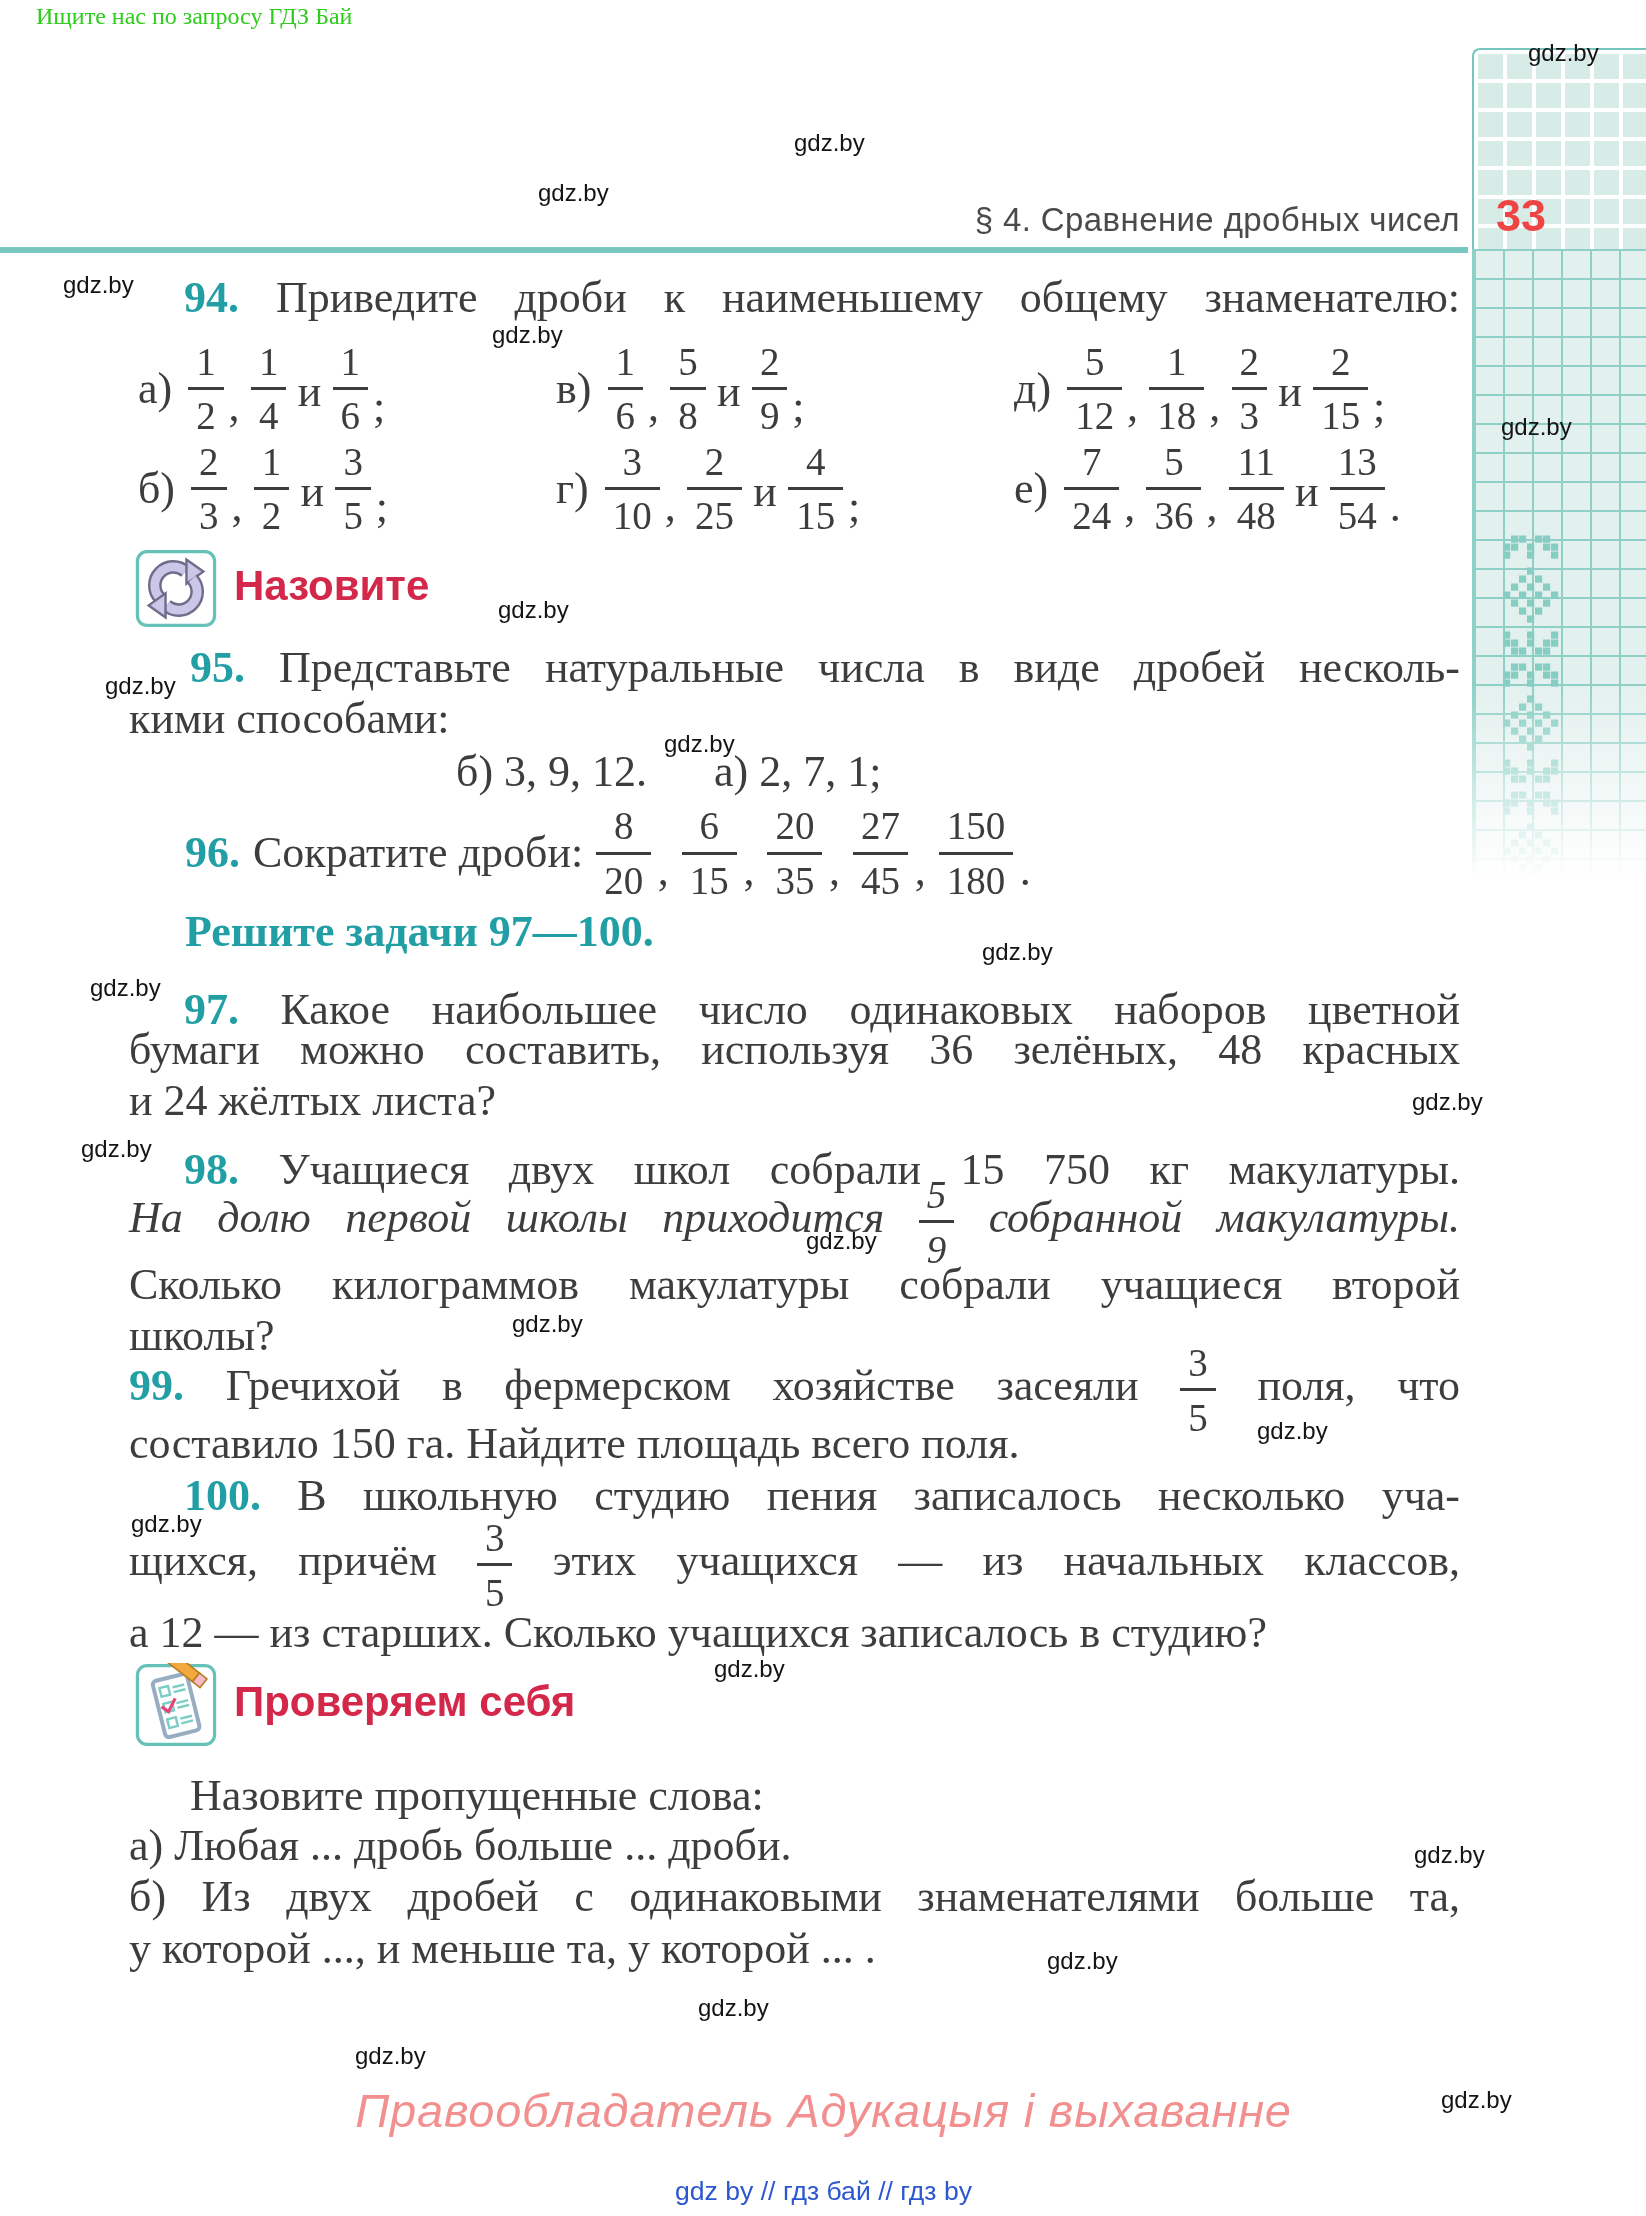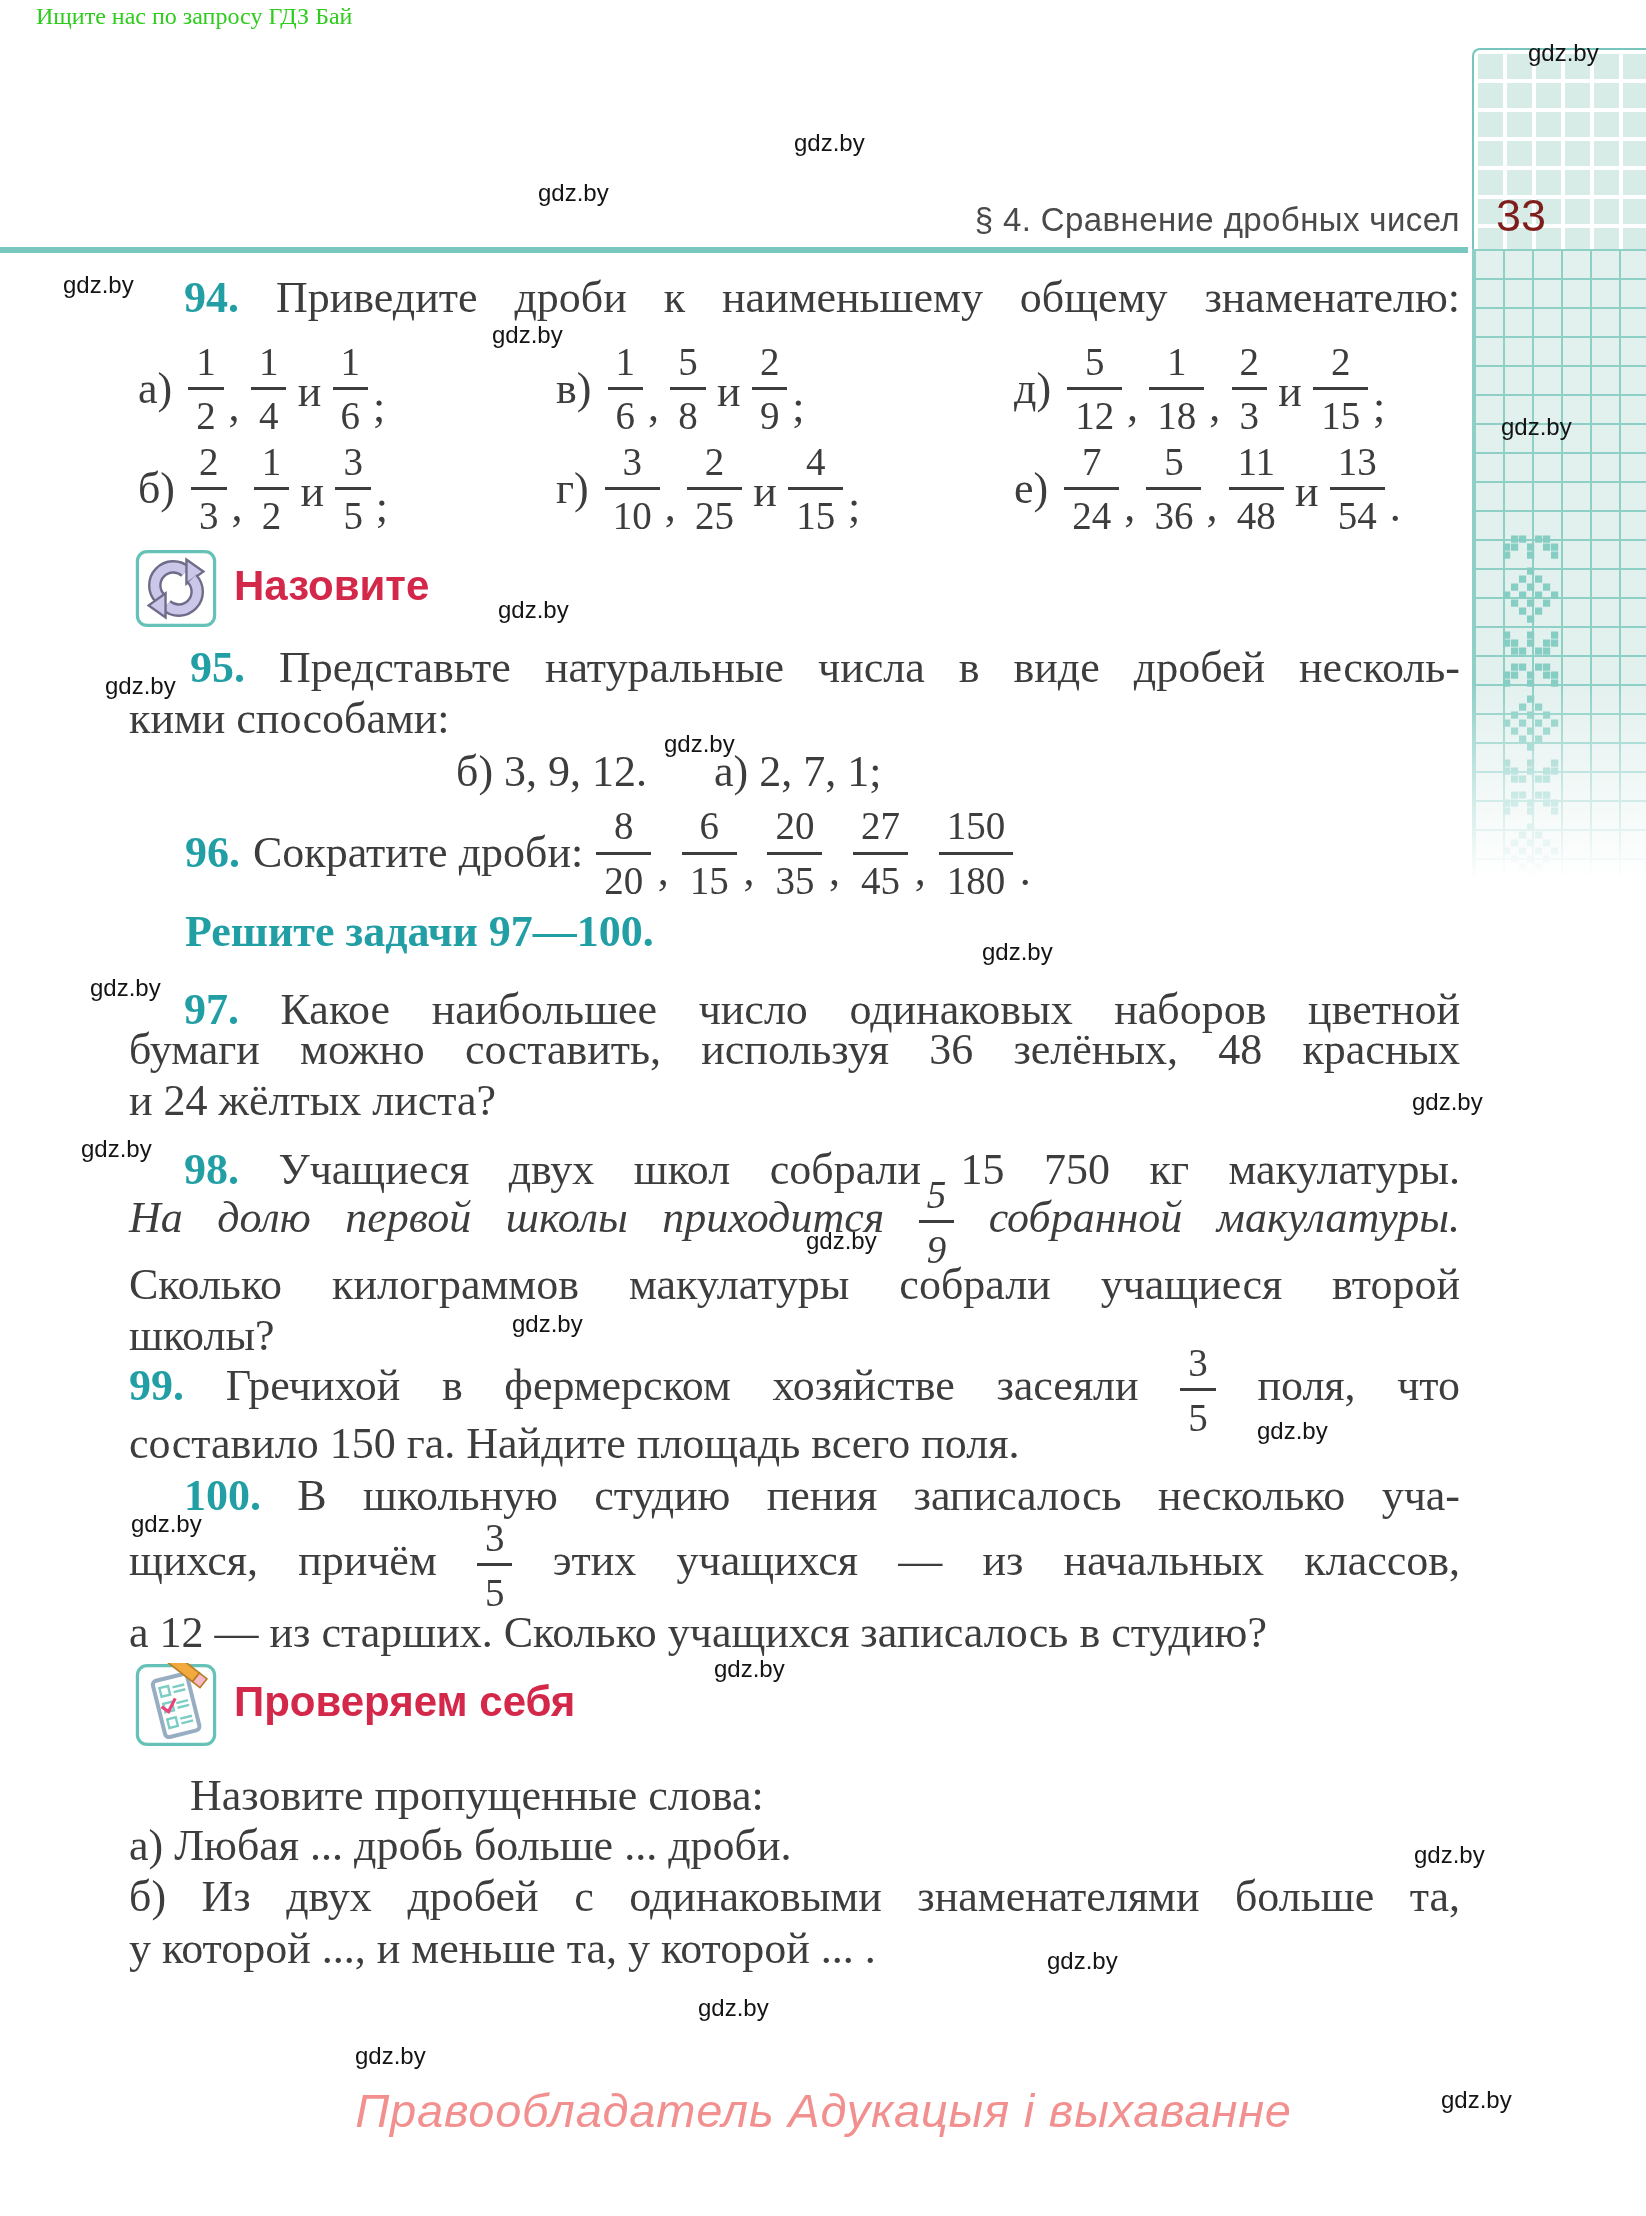--- a/index.html
+++ b/index.html
@@ -16,21 +16,21 @@
           border:2.4px solid #77c6bd;border-right:none;border-radius:8px 0 0 0;
           background-image:repeating-linear-gradient(to right,#fff 0 4px,transparent 4px 29px),
                            repeating-linear-gradient(to bottom,#fff 0 4px,transparent 4px 29px);}
   .sb-bottom{position:absolute;left:1472px;top:249px;width:174px;height:669px;background:#e3f1ee;
           border-left:2.4px solid #8ed0c6;
           background-image:repeating-linear-gradient(to right,#8ed0c6 0 2.4px,transparent 2.4px 29px),
                            repeating-linear-gradient(to bottom,#8ed0c6 0 2.4px,transparent 2.4px 29px);}
   .sb-fade{position:absolute;left:1467px;top:685px;width:180px;height:242px;
            background:linear-gradient(to bottom,rgba(255,255,255,0),#fff 80%);}
   .pageno{position:absolute;left:1496px;top:190px;font-family:"Liberation Sans",sans-serif;
-          font-weight:normal;font-size:45px;color:#7f1d1d;}
+          font-weight:bold;font-size:45px;color:#ef4444;}
   #ornament{position:absolute;left:1503px;top:534px;}
   
   .line{position:absolute;left:129px;width:1331px;font-size:44px;line-height:52px;}
   .jf{text-align:justify;text-align-last:justify;}
   .ind{text-indent:55px;}
   .x{color:var(--accent);font-weight:bold;}
   .redhead{position:absolute;font-family:"Liberation Sans",sans-serif;font-weight:bold;
            font-size:42px;color:var(--heading_red);}
   .solve{position:absolute;left:185px;top:906px;font-size:44px;font-weight:bold;color:var(--accent);}
   
@@ -382,20 +382,21 @@
     </svg>
   </div>
   <div class="redhead" style="left:234px;top:1678px;">Проверяем себя</div>
 
   <div class="line ind" style="top:1770px;text-indent:61px;">Назовите пропущенные слова:</div>
   <div class="line" style="top:1820px;">а) Любая ... дробь больше ... дроби.</div>
   <div class="line jf" style="top:1871px;">б) Из двух дробей с одинаковыми знаменателями больше та,</div>
   <div class="line" style="top:1923px;">у которой ..., и меньше та, у которой ... .</div>
 
   <div class="footer-pink">Правообладатель Адукацыя і выхаванне</div>
+  <div class="footer-blue">gdz by  //  гдз бай  //  гдз by</div>
 
   <div id="wm-layer">
       <span class="wm" style="left: 794px; top: 129px;">gdz.by</span>
       <span class="wm" style="left: 538px; top: 179px;">gdz.by</span>
       <span class="wm" style="left: 1528px; top: 39px;">gdz.by</span>
       <span class="wm" style="left: 63px; top: 271px;">gdz.by</span>
       <span class="wm" style="left: 492px; top: 321px;">gdz.by</span>
       <span class="wm" style="left: 1501px; top: 413px;">gdz.by</span>
       <span class="wm" style="left: 498px; top: 596px;">gdz.by</span>
       <span class="wm" style="left: 105px; top: 672px;">gdz.by</span>

